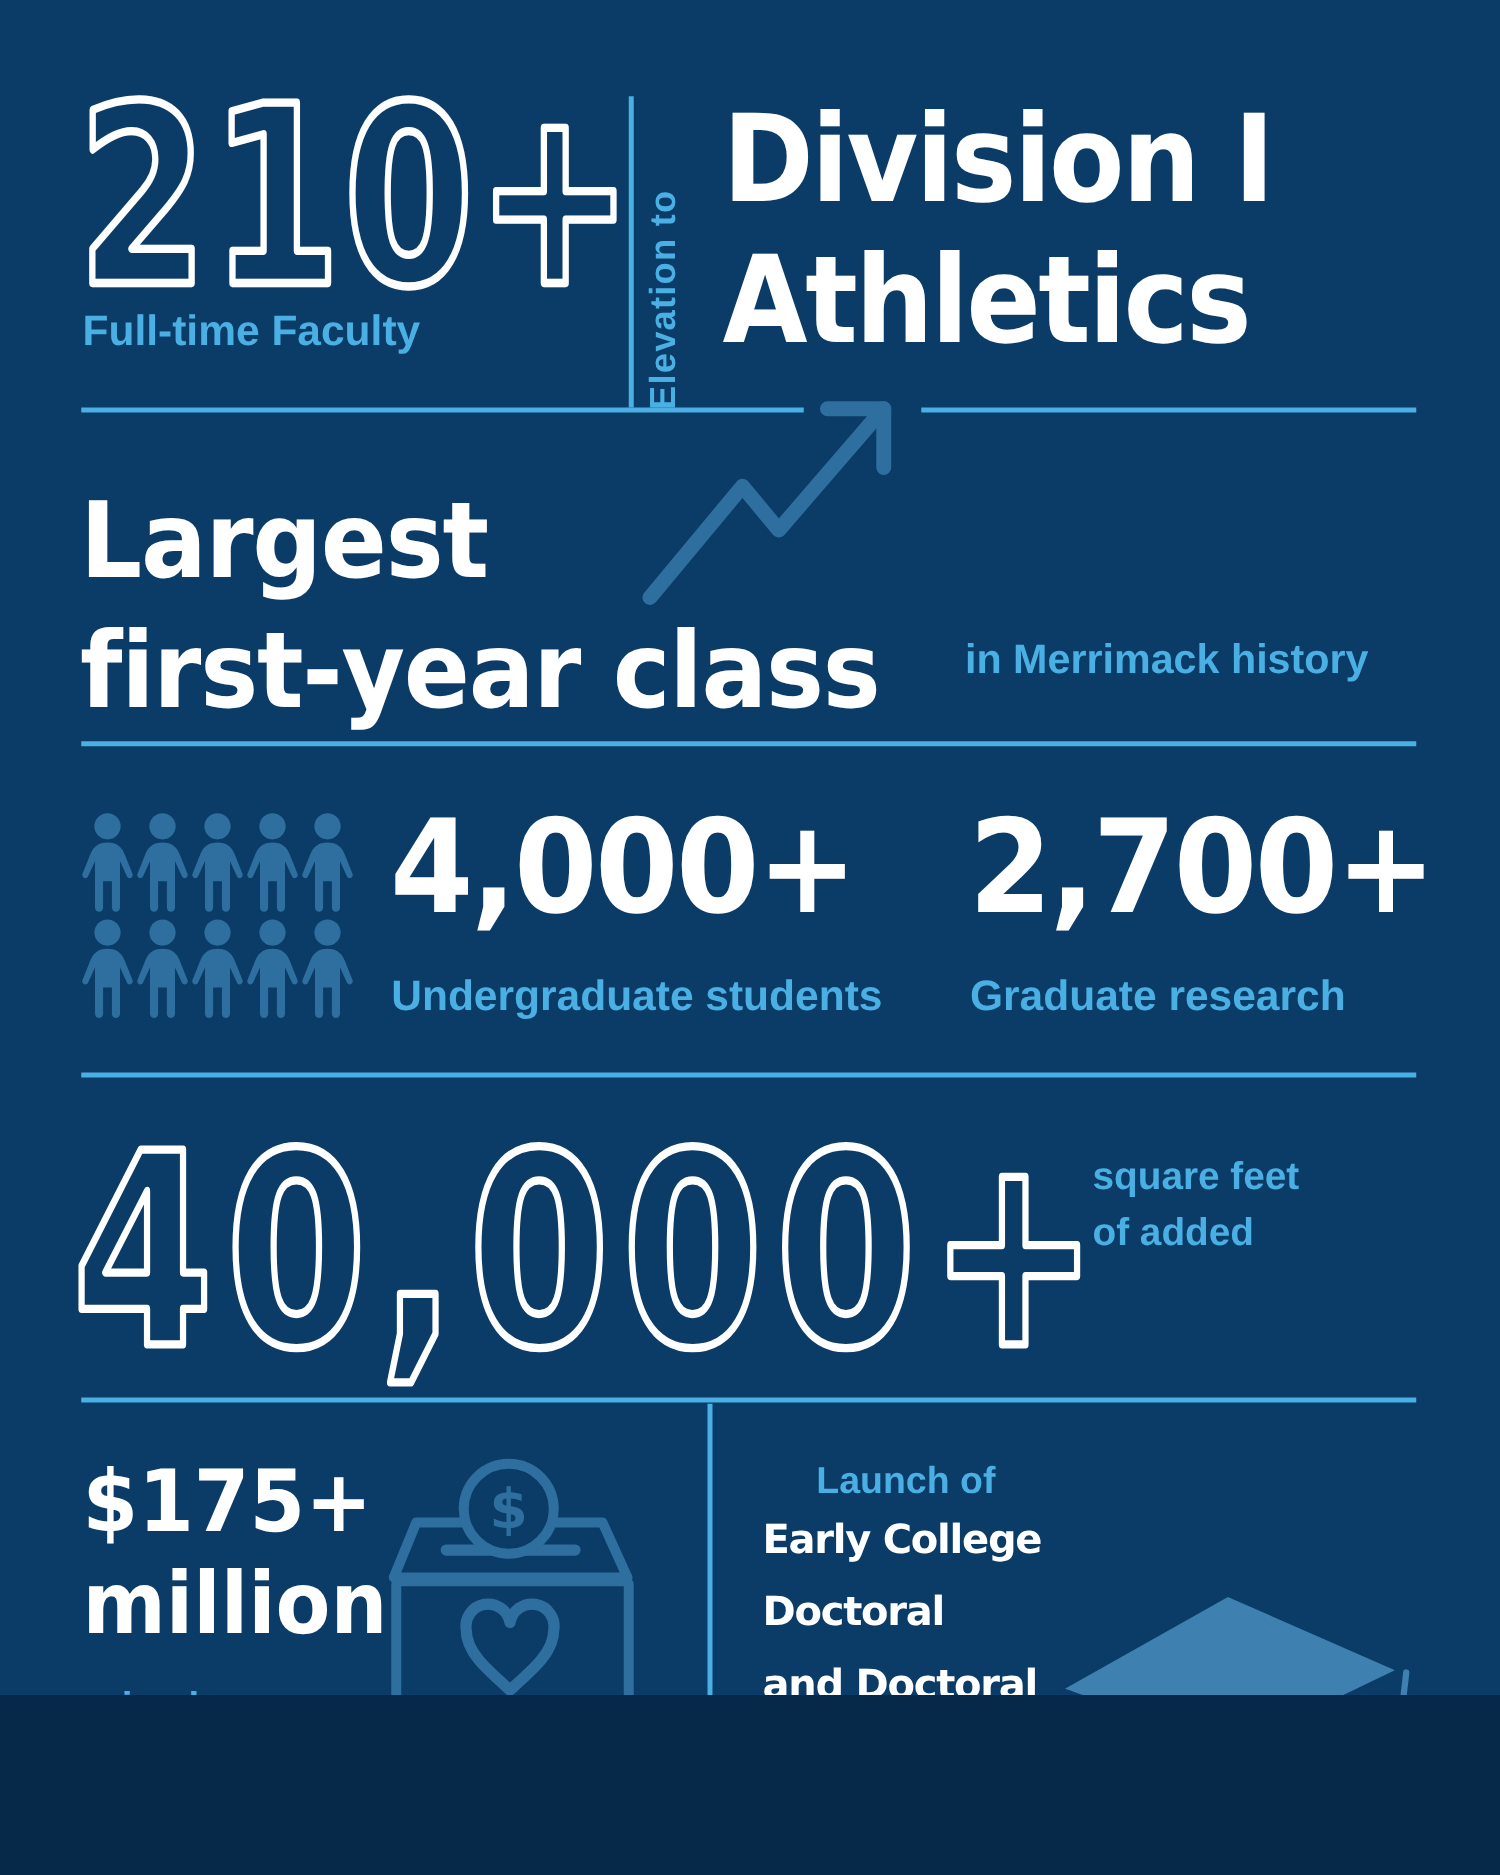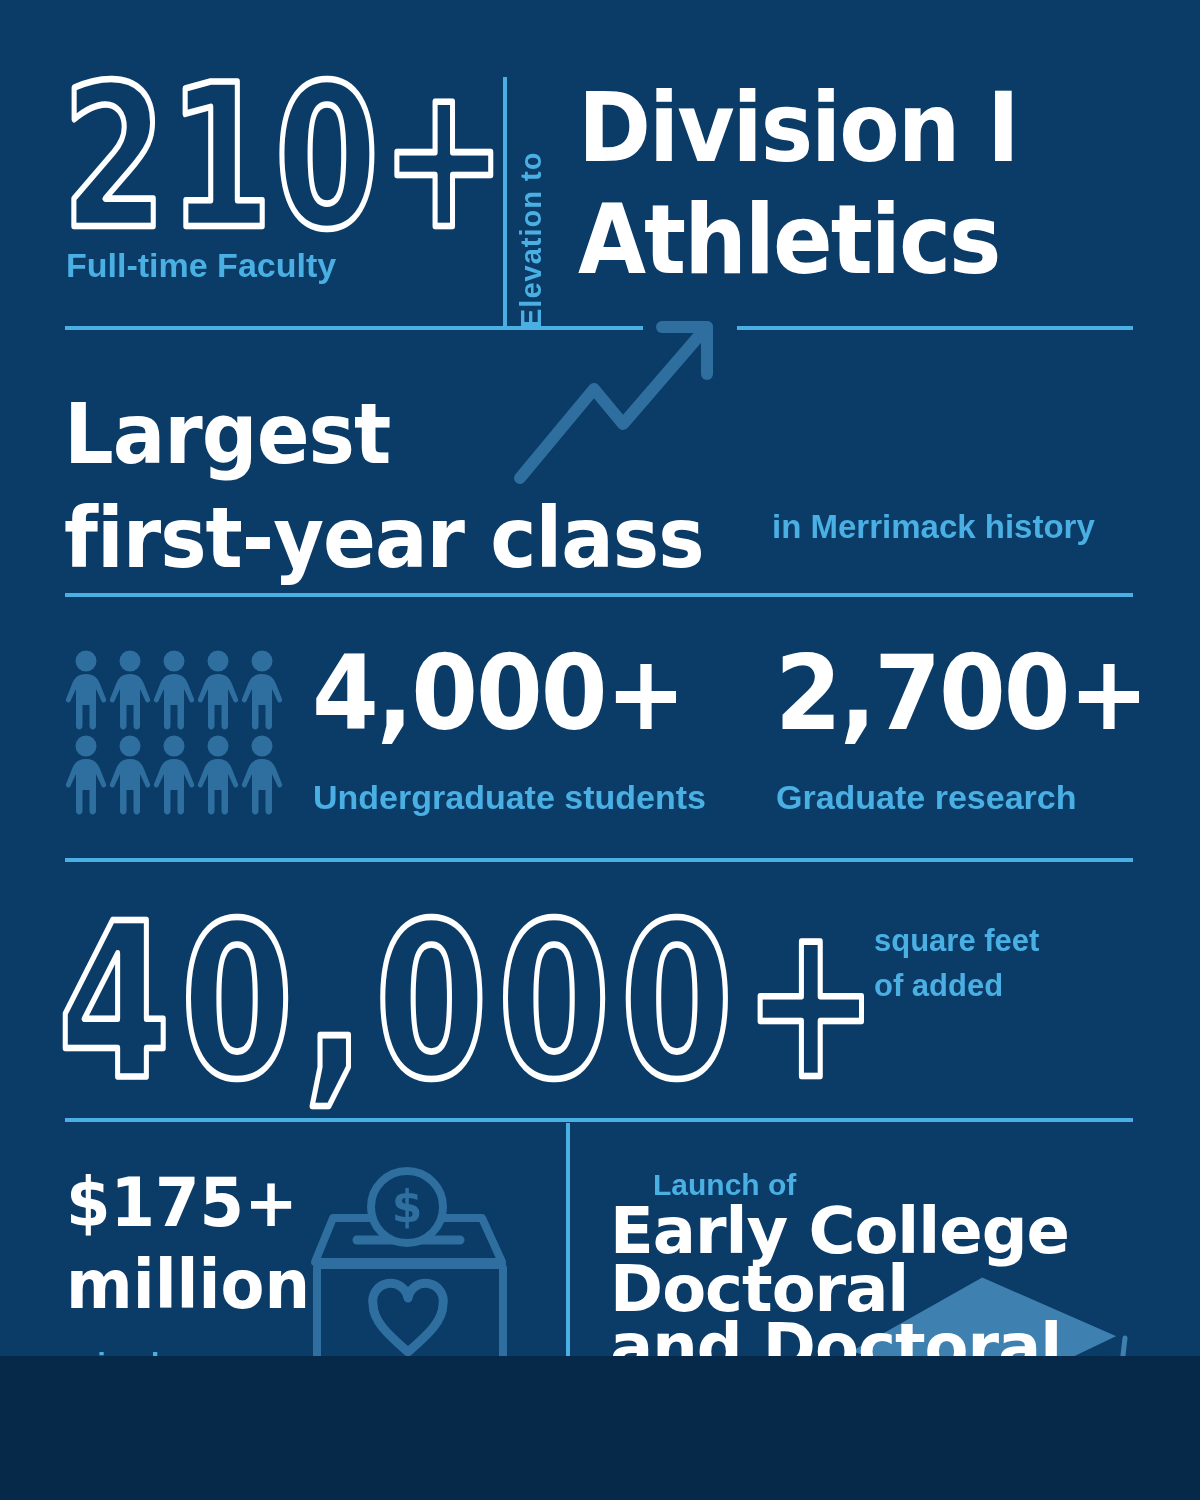--- a/index.html
+++ b/index.html
@@ -21,21 +21,21 @@
   .outline-num text{
     font-family:"DejaVu Sans",sans-serif;font-weight:bold;
     fill:none;stroke:#fff;stroke-width:5px;stroke-linejoin:round;
   }
 
   
   .athletics-title{font-size:88px;line-height:102px;letter-spacing:-2px;transform:scaleY(1.10);transform-origin:0 0;}
   .firstyear-title{font-size:78px;line-height:96px;letter-spacing:-1px;transform:scaleY(1.08);transform-origin:0 0;}
   .big-solid{font-size:96px;line-height:1;letter-spacing:-2px;transform:scaleY(1.08);transform-origin:0 0;}
   .money-title{font-size:64px;line-height:76px;transform:scaleY(1.07);transform-origin:0 0;}
-  .launch-title{font-size:64px;line-height:58px;letter-spacing:-1px;}
+  .launch-title{font-size:32px;line-height:58px;letter-spacing:-1px;}
 
   
   .lbl-34{font-size:34px;}
   .lbl-33{font-size:33px;}
   .lbl-31{font-size:31px;line-height:45px;}
   .lbl-30{font-size:30px;margin-left:41px;}
 
   .vert{
     display:block;height:100%;
     writing-mode:vertical-rl;transform:rotate(180deg);

